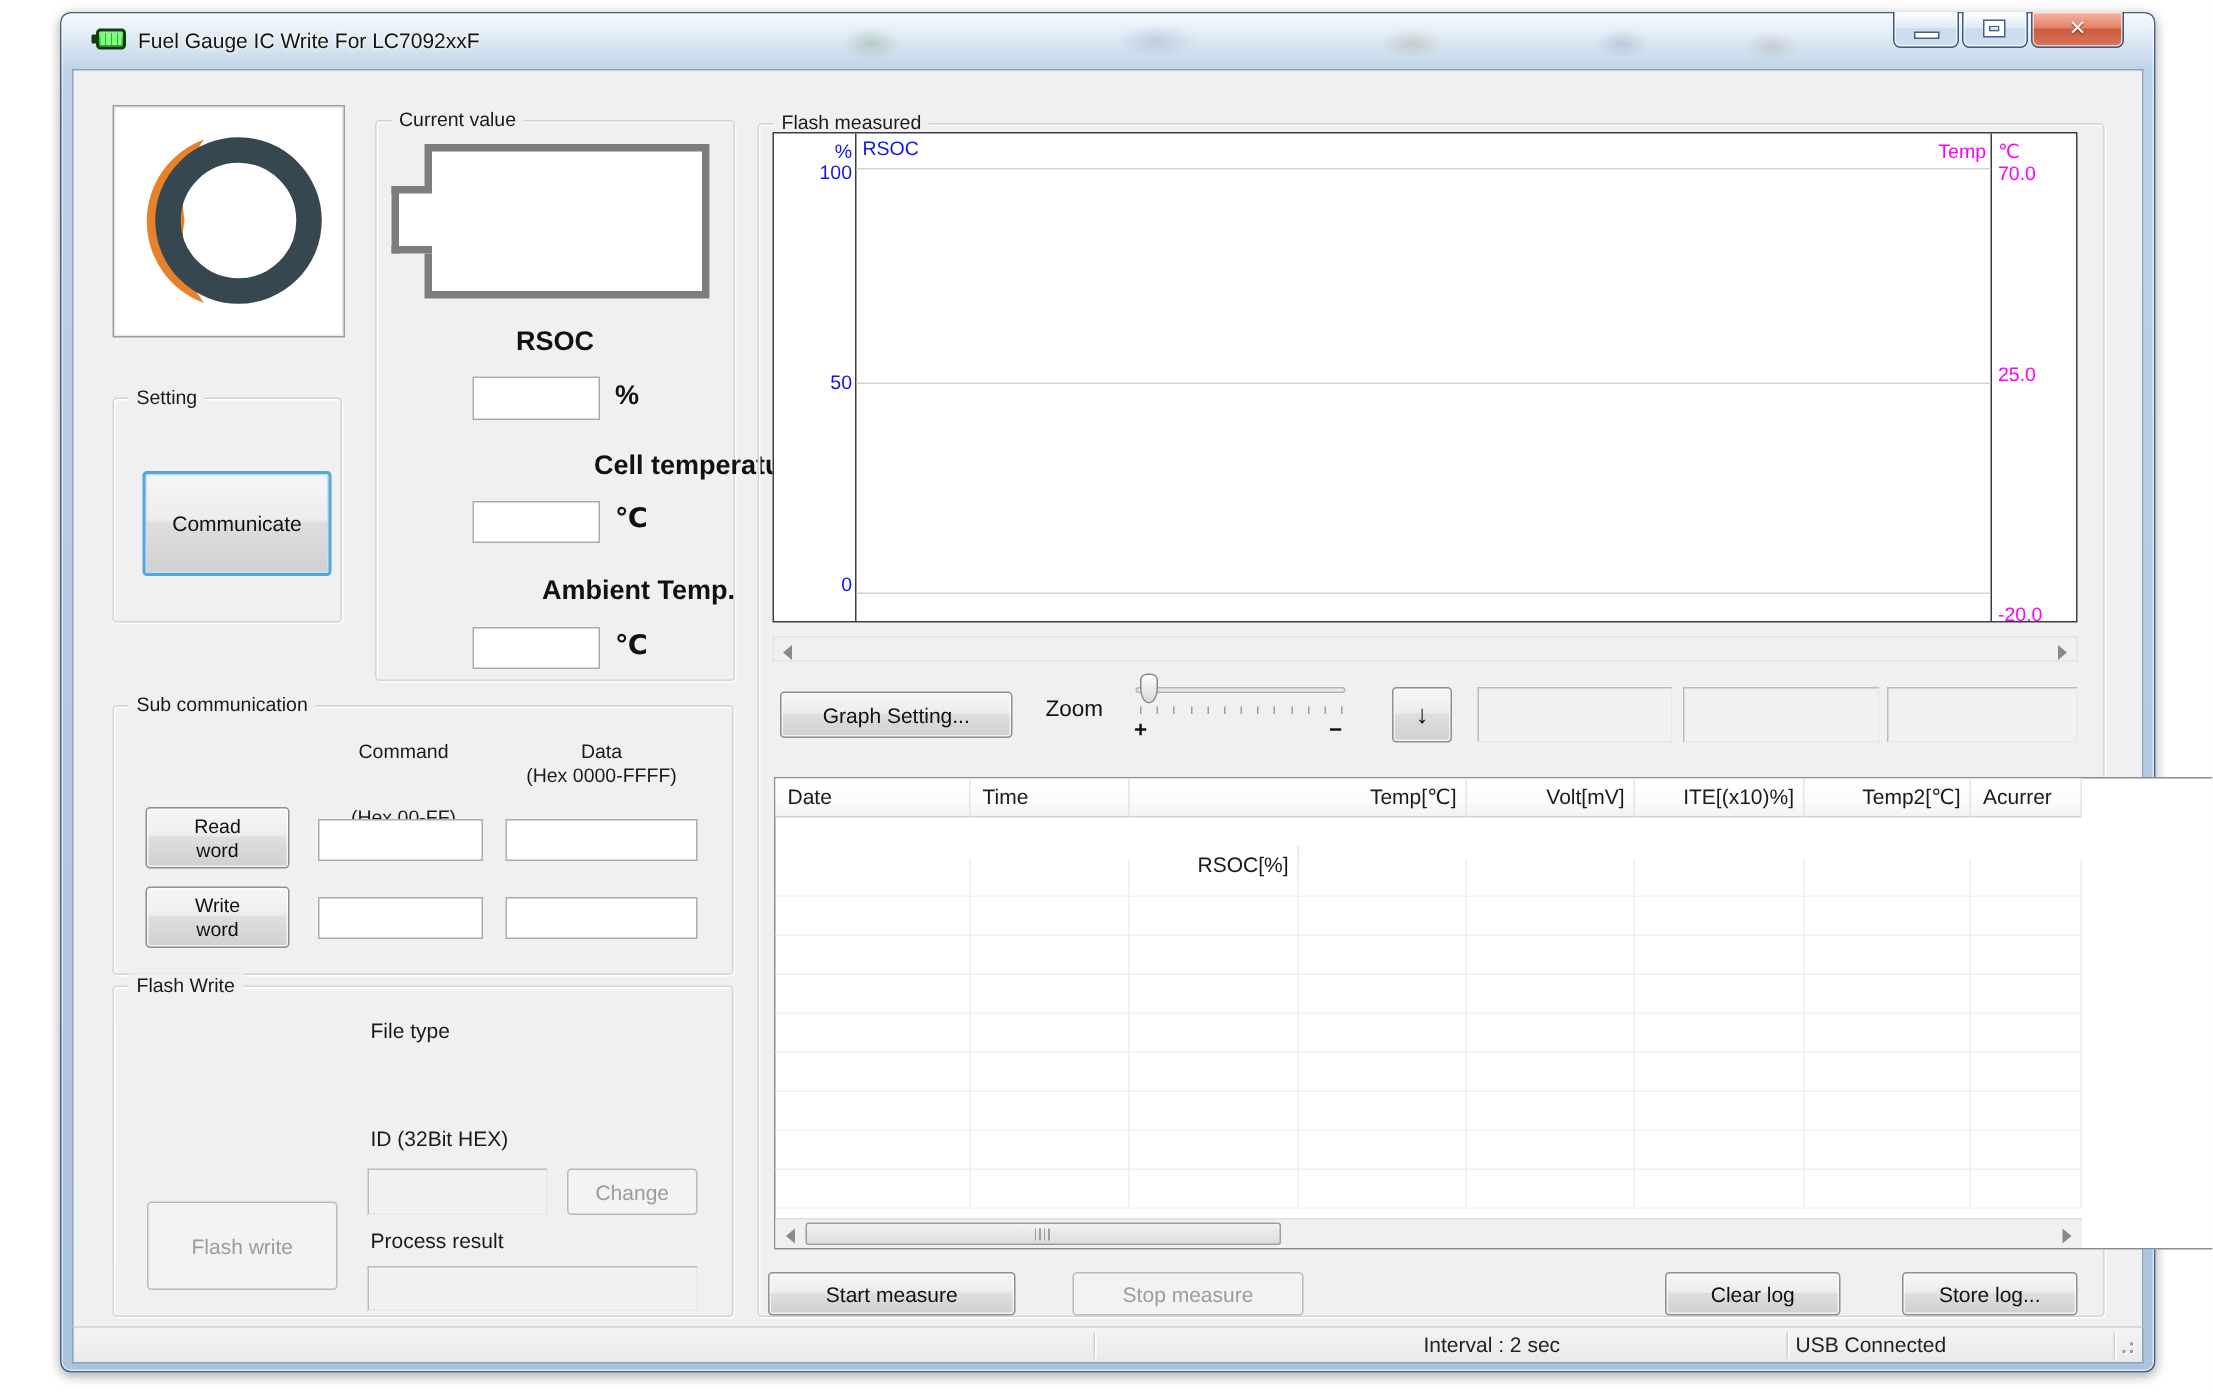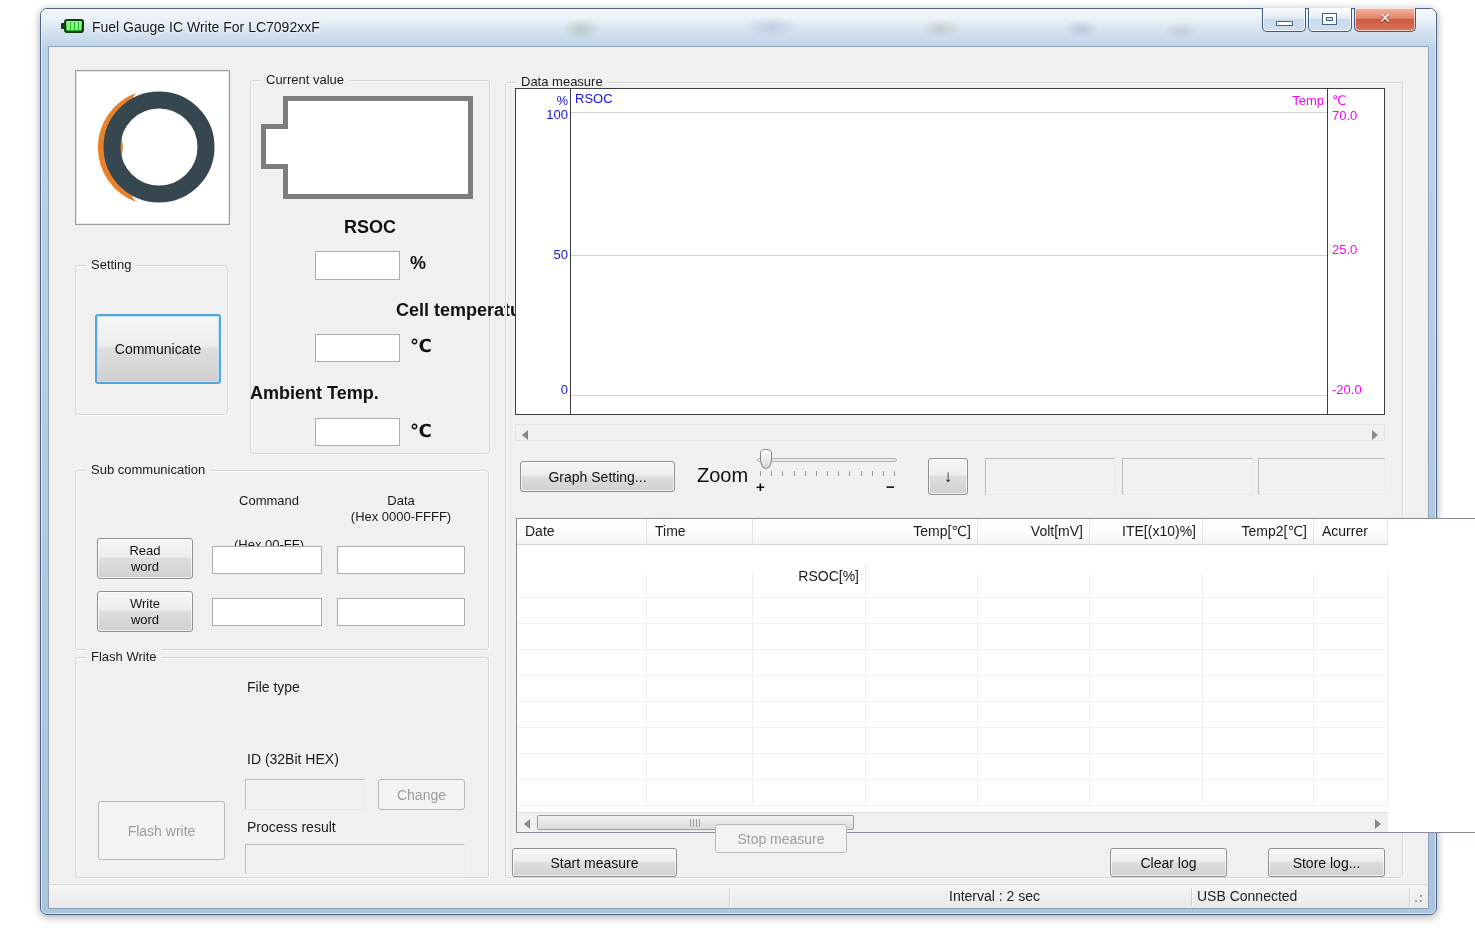--- a/index.html
+++ b/index.html
@@ -143,21 +143,21 @@
   <div class="abs" style="left:261px;top:124px;width:27px;height:45px;border:5px solid #7d7d7d;border-right:none;background:#fff;"></div>
 
   <div class="abs big" style="left:250px;top:217px;width:240px;text-align:center;">RSOC</div>
   <div class="abs field" style="left:315px;top:251px;width:85px;height:29px;"></div>
   <div class="abs big" style="left:410px;top:253px;">%</div>
 
   <div class="abs big" style="left:250px;top:300px;width:288px;text-align:right;">Cell temperature</div>
   <div class="abs field" style="left:315px;top:334px;width:85px;height:28px;"></div>
   <div class="abs big" style="left:410px;top:335px;">℃</div>
 
-  <div class="abs big" style="left:250px;top:383px;width:240px;text-align:left;">Ambient Temp.</div>
+  <div class="abs big" style="left:250px;top:383px;width:240px;text-align:right;">Ambient Temp.</div>
   <div class="abs field" style="left:315px;top:418px;width:85px;height:28px;"></div>
   <div class="abs big" style="left:410px;top:420px;">℃</div>
 
   <div class="abs groupbox" style="left:75px;top:470px;width:414px;height:180px;">
     <span class="grouplabel">Sub communication</span>
   </div>
   <div class="abs lbl13" style="left:210px;top:493px;width:118px;text-align:center;">Command</div>
   <div class="abs lbl13" style="left:210px;top:537px;width:118px;text-align:center;">(Hex 00-FF)</div>
   <div class="abs lbl13" style="left:335px;top:493px;width:132px;text-align:center;">Data</div>
   <div class="abs lbl13" style="left:335px;top:509px;width:132px;text-align:center;">(Hex 0000-FFFF)</div>
@@ -177,49 +177,49 @@
   </div>
   <div class="abs lbl14" style="left:247px;top:679px;">File type</div>
   <div class="abs lbl14" style="left:247px;top:751px;">ID (32Bit HEX)</div>
   <div class="abs panelbox" style="left:245px;top:779px;width:120px;height:31px;"></div>
   <div class="abs btn disabled" style="left:378px;top:779px;width:87px;height:31px;">Change</div>
   <div class="abs btn disabled" style="left:98px;top:801px;width:127px;height:59px;">Flash write</div>
   <div class="abs lbl14" style="left:247px;top:819px;">Process result</div>
   <div class="abs panelbox" style="left:245px;top:844px;width:220px;height:30px;"></div>
 
   <div class="abs groupbox" style="left:505px;top:82px;width:898px;height:796px;">
-    <span class="grouplabel">Data measure</span>
+    <span class="grouplabel">Flash measured</span>
   </div>
 
   <div class="abs chart"></div>
   <div class="abs axisline" style="left:570px;top:89px;width:1px;height:325px;"></div>
   <div class="abs axisline" style="left:1327px;top:89px;width:1px;height:325px;"></div>
   <div class="abs gridline" style="left:571px;top:112px;width:756px;height:1px;"></div>
   <div class="abs gridline" style="left:571px;top:255px;width:756px;height:1px;"></div>
   <div class="abs gridline" style="left:571px;top:395px;width:756px;height:1px;"></div>
 
   <div class="abs ticktext blue" style="left:528px;top:93px;width:40px;text-align:right;">%</div>
   <div class="abs ticktext blue" style="left:575px;top:91px;">RSOC</div>
   <div class="abs ticktext blue" style="left:528px;top:107px;width:40px;text-align:right;">100</div>
   <div class="abs ticktext blue" style="left:528px;top:247px;width:40px;text-align:right;">50</div>
   <div class="abs ticktext blue" style="left:528px;top:382px;width:40px;text-align:right;">0</div>
 
   <div class="abs ticktext magenta" style="left:1284px;top:93px;width:40px;text-align:right;">Temp</div>
   <div class="abs ticktext magenta" style="left:1332px;top:93px;">℃</div>
   <div class="abs ticktext magenta" style="left:1332px;top:108px;">70.0</div>
   <div class="abs ticktext magenta" style="left:1332px;top:242px;">25.0</div>
-  <div class="abs ticktext magenta" style="left:1332px;top:382px;">-20.0</div>
+  <div class="abs ticktext magenta" style="left:1332px;top:402px;">-20.0</div>
 
   <div class="abs hscroll" style="left:515px;top:424px;width:870px;height:17px;">
     <div class="sb-arrow" style="left:6px;top:5px;border-width:5px 6px 5px 0;border-color:transparent #8a8a8a transparent transparent;"></div>
     <div class="sb-arrow" style="right:6px;top:5px;border-width:5px 0 5px 6px;border-color:transparent transparent transparent #8a8a8a;"></div>
   </div>
 
   <div class="abs btn" style="left:520px;top:461px;width:155px;height:31px;">Graph Setting...</div>
-  <div class="abs" style="left:697px;top:464px;font-size:20px;">Zoom</div>
+  <div class="abs" style="left:697px;top:464px;font-size:15px;">Zoom</div>
   <div class="abs slider-track" style="left:757px;top:458px;width:140px;height:4px;"></div>
   <div class="abs slider-thumb" style="left:760px;top:449px;width:12px;height:20px;"></div>
   <div class="abs" id="slider-ticks" style="left:760px;top:471px;width:134px;height:6px;">
       <div class="tickmark abs" style="left: 0px; top: 0px;"></div>
       <div class="tickmark abs" style="left: 11px; top: 0px;"></div>
       <div class="tickmark abs" style="left: 22px; top: 0px;"></div>
       <div class="tickmark abs" style="left: 34px; top: 0px;"></div>
       <div class="tickmark abs" style="left: 45px; top: 0px;"></div>
       <div class="tickmark abs" style="left: 56px; top: 0px;"></div>
       <div class="tickmark abs" style="left: 67px; top: 0px;"></div>
@@ -344,21 +344,21 @@
     <div class="hscroll" style="position:absolute;left:0px;top:293px;width:871px;height:20px;border:none;border-top:1px solid #e0e0e0;">
       <div class="sb-arrow" style="left:7px;top:6px;border-width:5px 6px 5px 0;border-color:transparent #8a8a8a transparent transparent;"></div>
       <div class="sb-thumb" style="left:20px;width:317px;top:2px;height:15px;">
         <div class="sb-grip"></div>
       </div>
       <div class="sb-arrow" style="right:7px;top:6px;border-width:5px 0 5px 6px;border-color:transparent transparent transparent #8a8a8a;"></div>
     </div>
   </div>
 
   <div class="abs btn" style="left:512px;top:848px;width:165px;height:29px;">Start measure</div>
-  <div class="abs btn disabled" style="left:715px;top:824px;width:132px;height:29px;">Stop measure</div>
+  <div class="abs btn disabled" style="left:715px;top:848px;width:154px;height:29px;">Stop measure</div>
   <div class="abs btn" style="left:1110px;top:848px;width:117px;height:29px;">Clear log</div>
   <div class="abs btn" style="left:1268px;top:848px;width:117px;height:29px;">Store log...</div>
 
   <div class="abs statusbar">
     <div class="sb-sep" style="left:680px;"></div>
     <div class="sb-sep" style="left:1142px;"></div>
     <div class="sb-sep" style="left:1360px;"></div>
     <div class="sb-text" style="left:900px;">Interval : 2 sec</div>
     <div class="sb-text" style="left:1148px;">USB Connected</div>
     <div class="grip">

